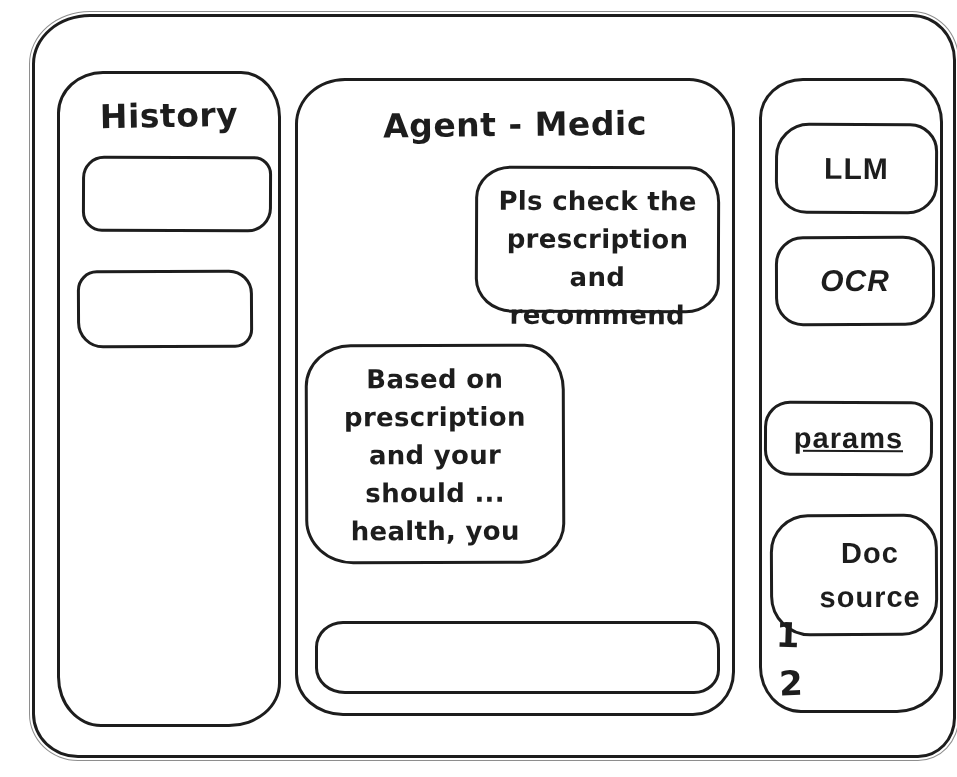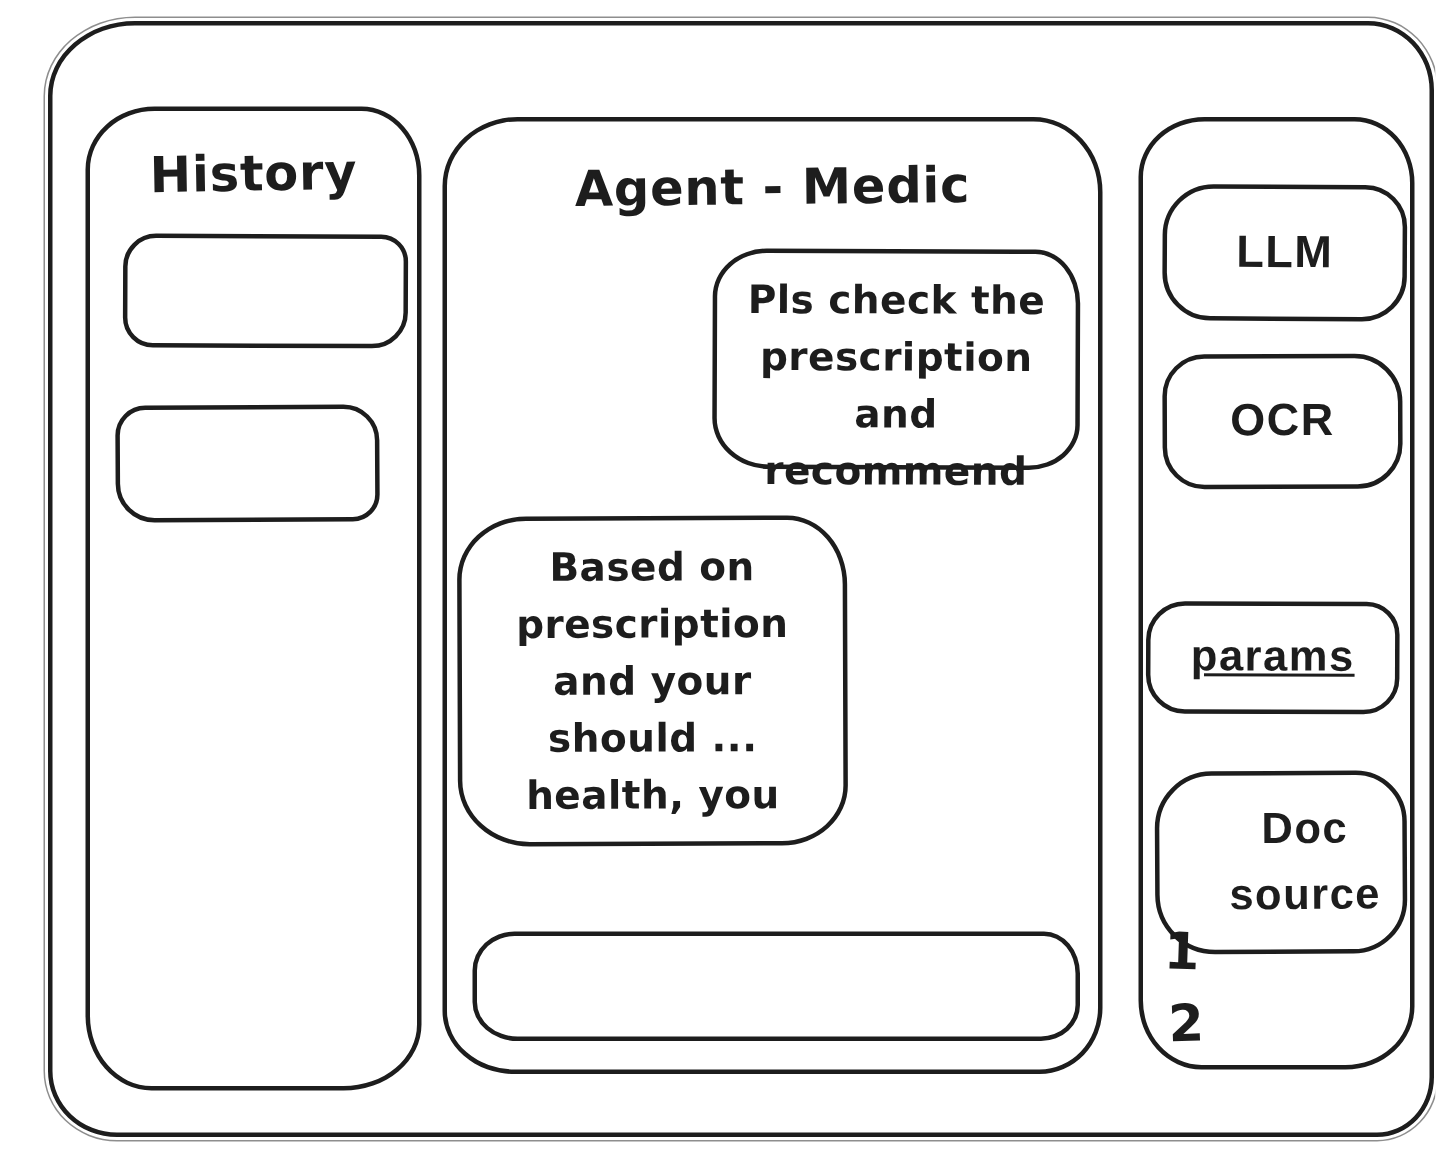--- a/index.html
+++ b/index.html
@@ -108,21 +108,21 @@
   .tool-btn{
     position:absolute;
     border:3px solid var(--ink);
     background:var(--paper);
     display:flex;align-items:center;justify-content:center;
     text-align:left;
     font-size:30px;font-weight:bold;letter-spacing:1px;
     cursor:pointer;
   }
   .btn-llm{left:13px;top:42px;width:163px;height:91px;border-radius:34px 28px 30px 32px;transform:rotate(.3deg);}
-  .btn-ocr{left:13px;top:155px;width:160px;height:90px;border-radius:28px 32px 30px 28px;transform:rotate(-.2deg);}
+  .btn-ocr{left:13px;top:155px;width:160px;height:90px;border-radius:28px 32px 30px 28px;transform:rotate(-.2deg);font-style:italic;}
   .btn-params{left:2px;top:320px;width:169px;height:75px;border-radius:26px 22px 24px 26px;font-size:29px;transform:rotate(.2deg);text-decoration:underline;}
   .btn-doc{
     left:8px;top:433px;width:168px;height:122px;
     border-radius:38px 34px 36px 40px;
     font-size:29px;line-height:44px;
     flex-direction:column;
     transform:rotate(-.3deg);
     padding-left:32px;
   }
   .src-num{

